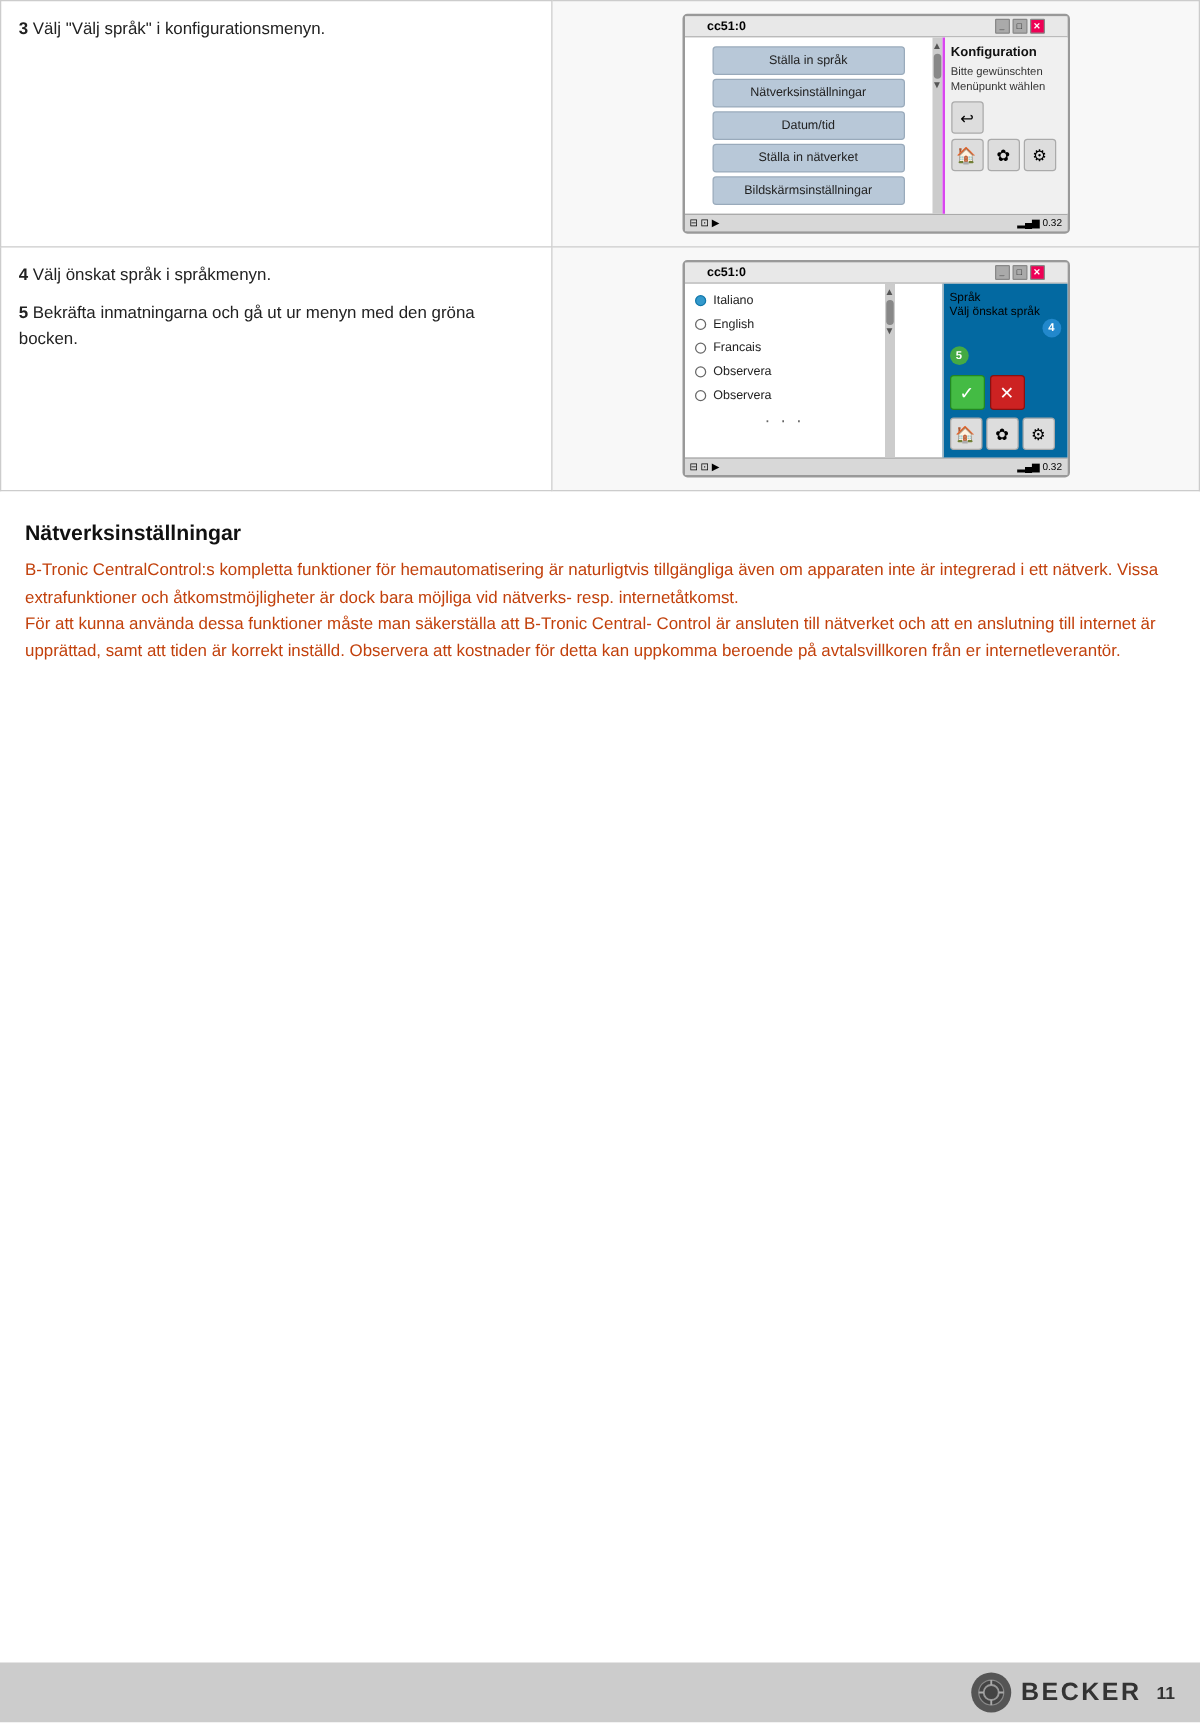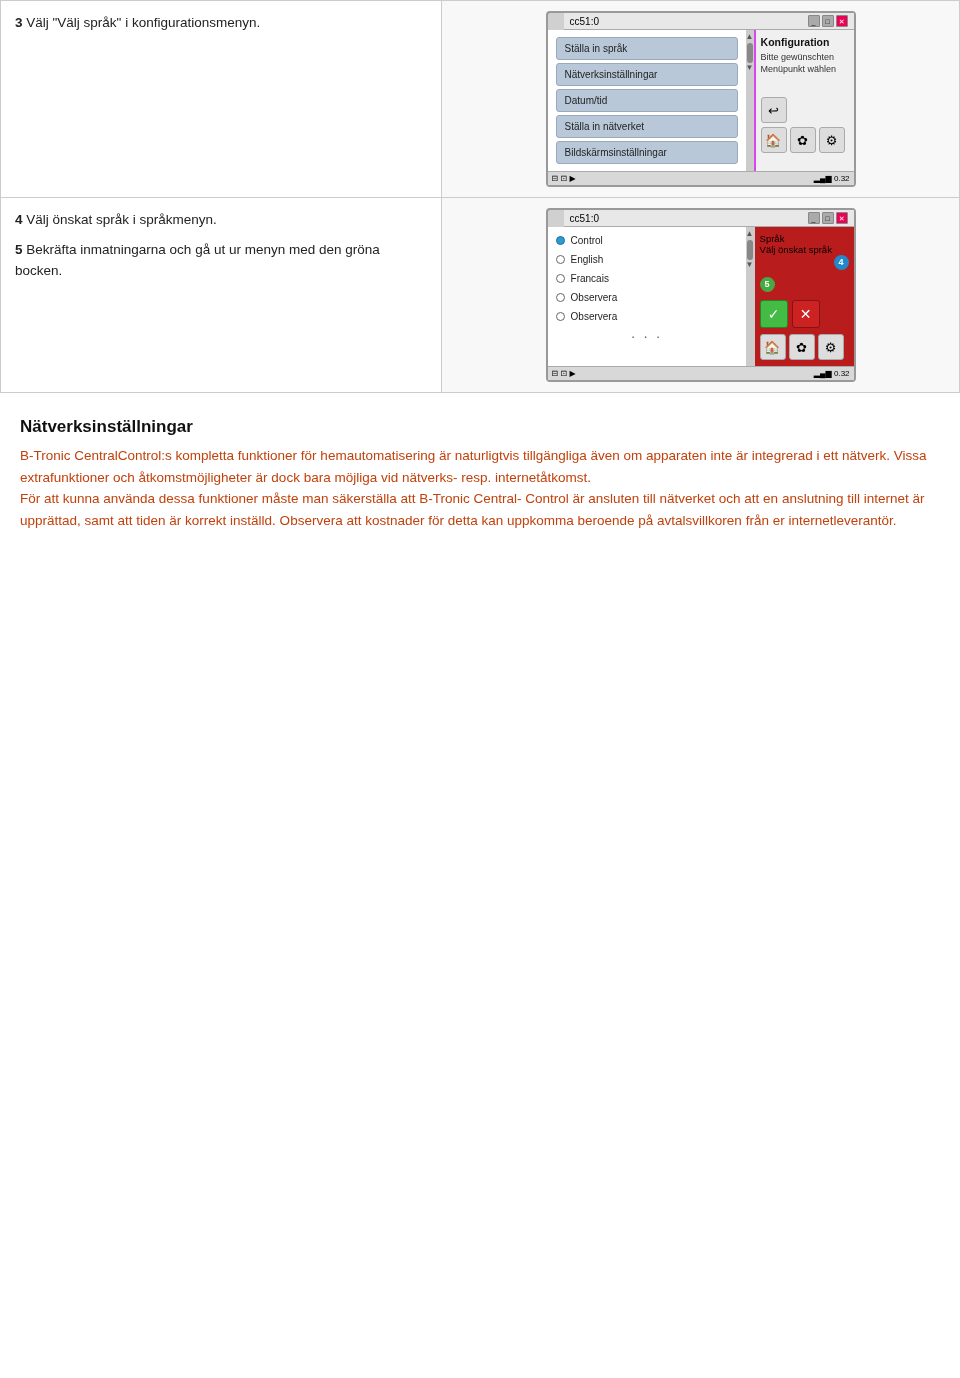--- a/index.html
+++ b/index.html
@@ -54,27 +54,26 @@
       padding: 0;
       width: 310px;
       margin: 0 auto;
       font-size: 11px;
       position: relative;
     }
 
     .screen-titlebar {
       background: #e8e8e8;
       border-bottom: 1px solid #aaa;
-      padding: 2px 6px;
+      padding: 2px 18px;
       display: flex;
       align-items: center;
       justify-content: space-between;
       font-size: 10px;
-      font-weight: normal;
-      margin-left: 16px;
+      font-weight: bold;
     }
     .screen-titlebar .win-controls {
       display: flex;
       gap: 2px;
     }
     .win-btn {
       width: 12px;
       height: 12px;
       border: 1px solid #888;
       border-radius: 1px;
@@ -89,21 +88,22 @@
     .win-btn.min { background: #aaa; }
 
     .screen-body {
       display: flex;
       background: #fff;
     }
 
     
     .screen-left {
       flex: 1;
-      padding: 4px 4px;
+      padding: 4px 18px;
+      text-align: center;
     }
     .menu-item {
       background: #b8c8d8;
       margin: 3px 4px;
       padding: 5px 8px;
       border-radius: 3px;
       font-size: 10px;
       color: #222;
       cursor: pointer;
       border: 1px solid #99aabb;
@@ -119,21 +119,21 @@
     }
     .screen-right .panel-title {
       font-weight: bold;
       font-size: 10.5px;
       margin-bottom: 4px;
       color: #111;
     }
     .screen-right .panel-desc {
       color: #333;
       font-size: 9px;
-      margin-bottom: 22px;
+      margin-bottom: 6px;
       line-height: 1.3;
     }
     .panel-icons {
       display: flex;
       gap: 3px;
       flex-wrap: wrap;
       margin-top: 4px;
     }
     .panel-icon-btn {
       width: 26px;
@@ -210,24 +210,25 @@
       margin-right: 6px;
       background: #fff;
       display: inline-block;
     }
     .lang-item .radio.selected {
       background: #3399cc;
       border-color: #1177aa;
     }
     .lang-right {
       width: 100px;
-      background: #b91c1c;
+      background: #0369a1;
       border-left: 1px solid #ccc;
       padding: 6px 5px;
       font-size: 9.5px;
+      margin-left: 38px;
     }
     .dots-area {
       text-align: center;
       color: #666;
       font-size: 14px;
       letter-spacing: 2px;
       padding: 2px 0;
     }
 
     
@@ -403,21 +404,21 @@
               <div class="win-btn min">_</div>
               <div class="win-btn max">□</div>
               <div class="win-btn close">✕</div>
             </div>
           </div>
 
           <div class="screen-body">
             <div class="lang-left">
               <div class="lang-item">
                 <span class="radio selected"></span>
-                <span>Control</span>
+                <span>Italiano</span>
               </div>
               <div class="lang-item">
                 <span class="radio"></span>
                 <span>English</span>
               </div>
               <div class="lang-item">
                 <span class="radio"></span>
                 <span>Francais</span>
               </div>
               <div class="lang-item">
@@ -474,14 +475,30 @@
       B-Tronic CentralControl:s kompletta funktioner för hemautomatisering är naturligtvis
       tillgängliga även om apparaten inte är integrerad i ett nätverk. Vissa extrafunktioner och
       åtkomstmöjligheter är dock bara möjliga vid nätverks- resp. internetåtkomst.<br>
       För att kunna använda dessa funktioner måste man säkerställa att B-Tronic Central-
       Control är ansluten till nätverket och att en anslutning till internet är upprättad, samt att
       tiden är korrekt inställd. Observera att kostnader för detta kan uppkomma beroende på
       avtalsvillkoren från er internetleverantör.
     </div>
   </div>
 
+  <div class="page-footer">
+    <div class="footer-logo">
+      <div class="footer-logo-icon">
+        <svg width="22" height="22" viewBox="0 0 22 22">
+          <circle cx="11" cy="11" r="10" fill="#444" stroke="#888" stroke-width="1"></circle>
+          <circle cx="11" cy="11" r="6" fill="none" stroke="#999" stroke-width="1.5"></circle>
+          <line x1="11" y1="1" x2="11" y2="5" stroke="#aaa" stroke-width="1.5"></line>
+          <line x1="11" y1="17" x2="11" y2="21" stroke="#aaa" stroke-width="1.5"></line>
+          <line x1="1" y1="11" x2="5" y2="11" stroke="#aaa" stroke-width="1.5"></line>
+          <line x1="17" y1="11" x2="21" y2="11" stroke="#aaa" stroke-width="1.5"></line>
+        </svg>
+      </div>
+      <div class="footer-brand">BECKER</div>
+    </div>
+    <div class="page-number">11</div>
+  </div>
 
 </div>
 
 </body></html>

